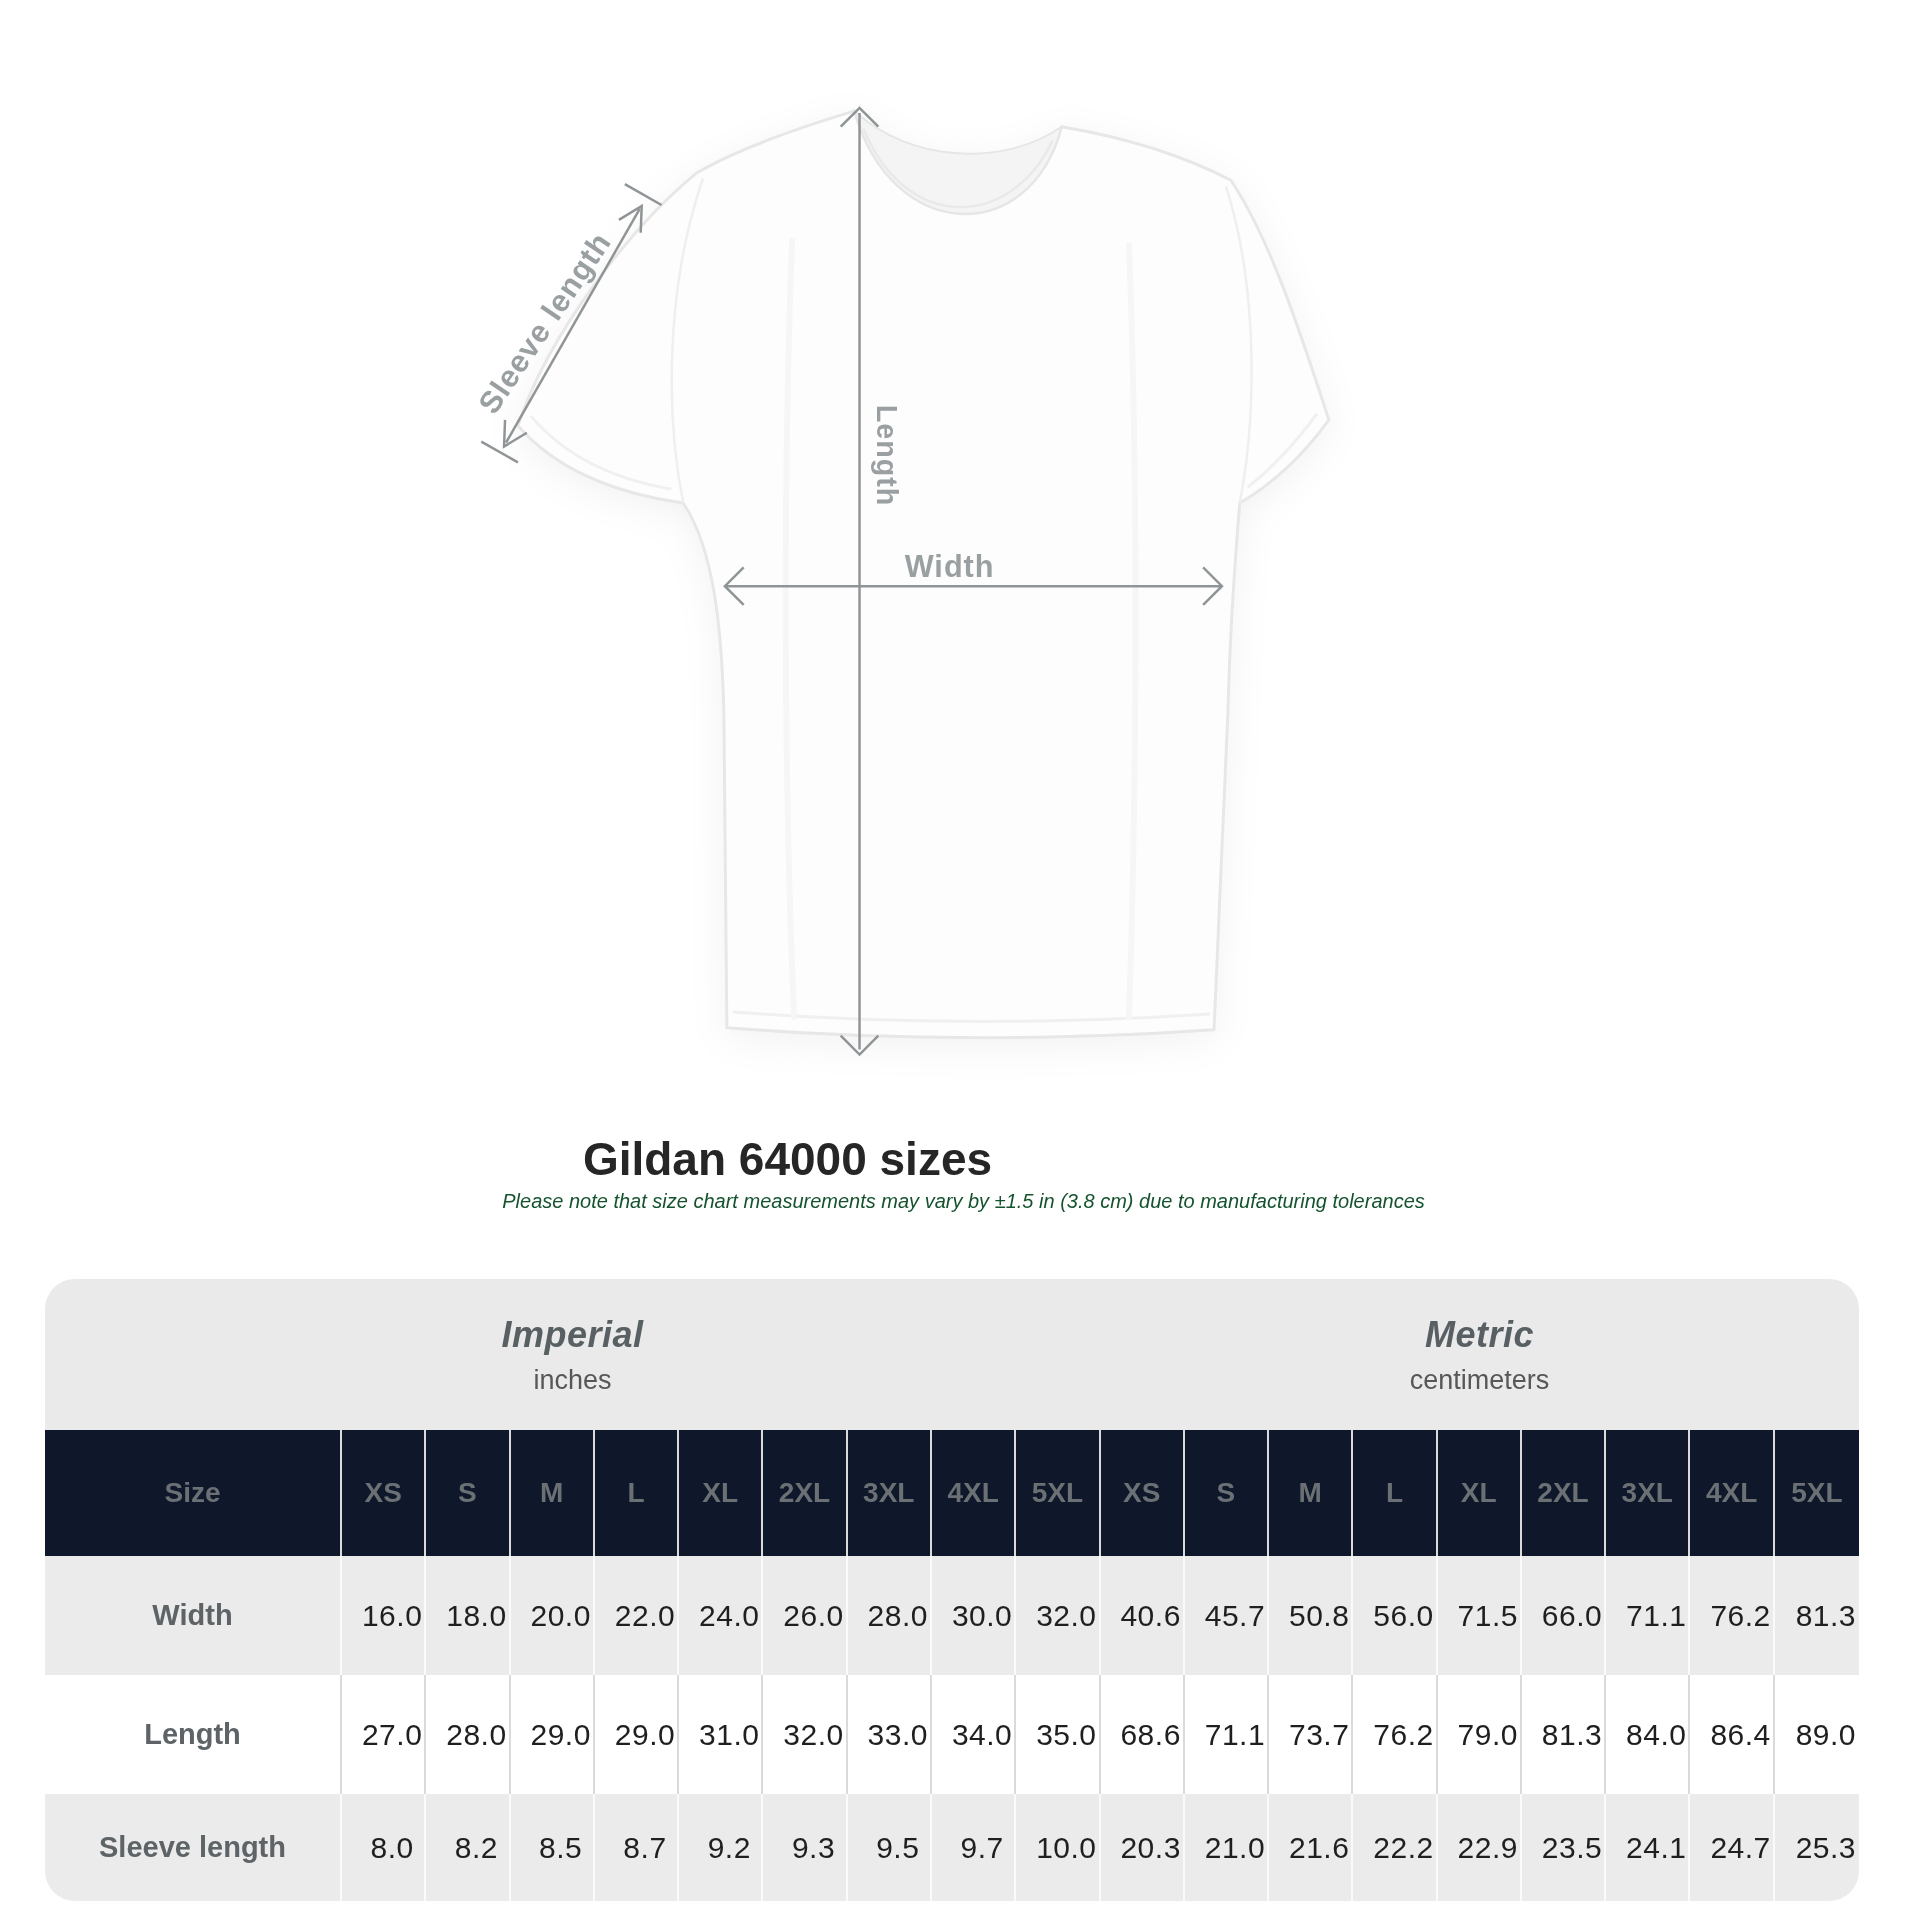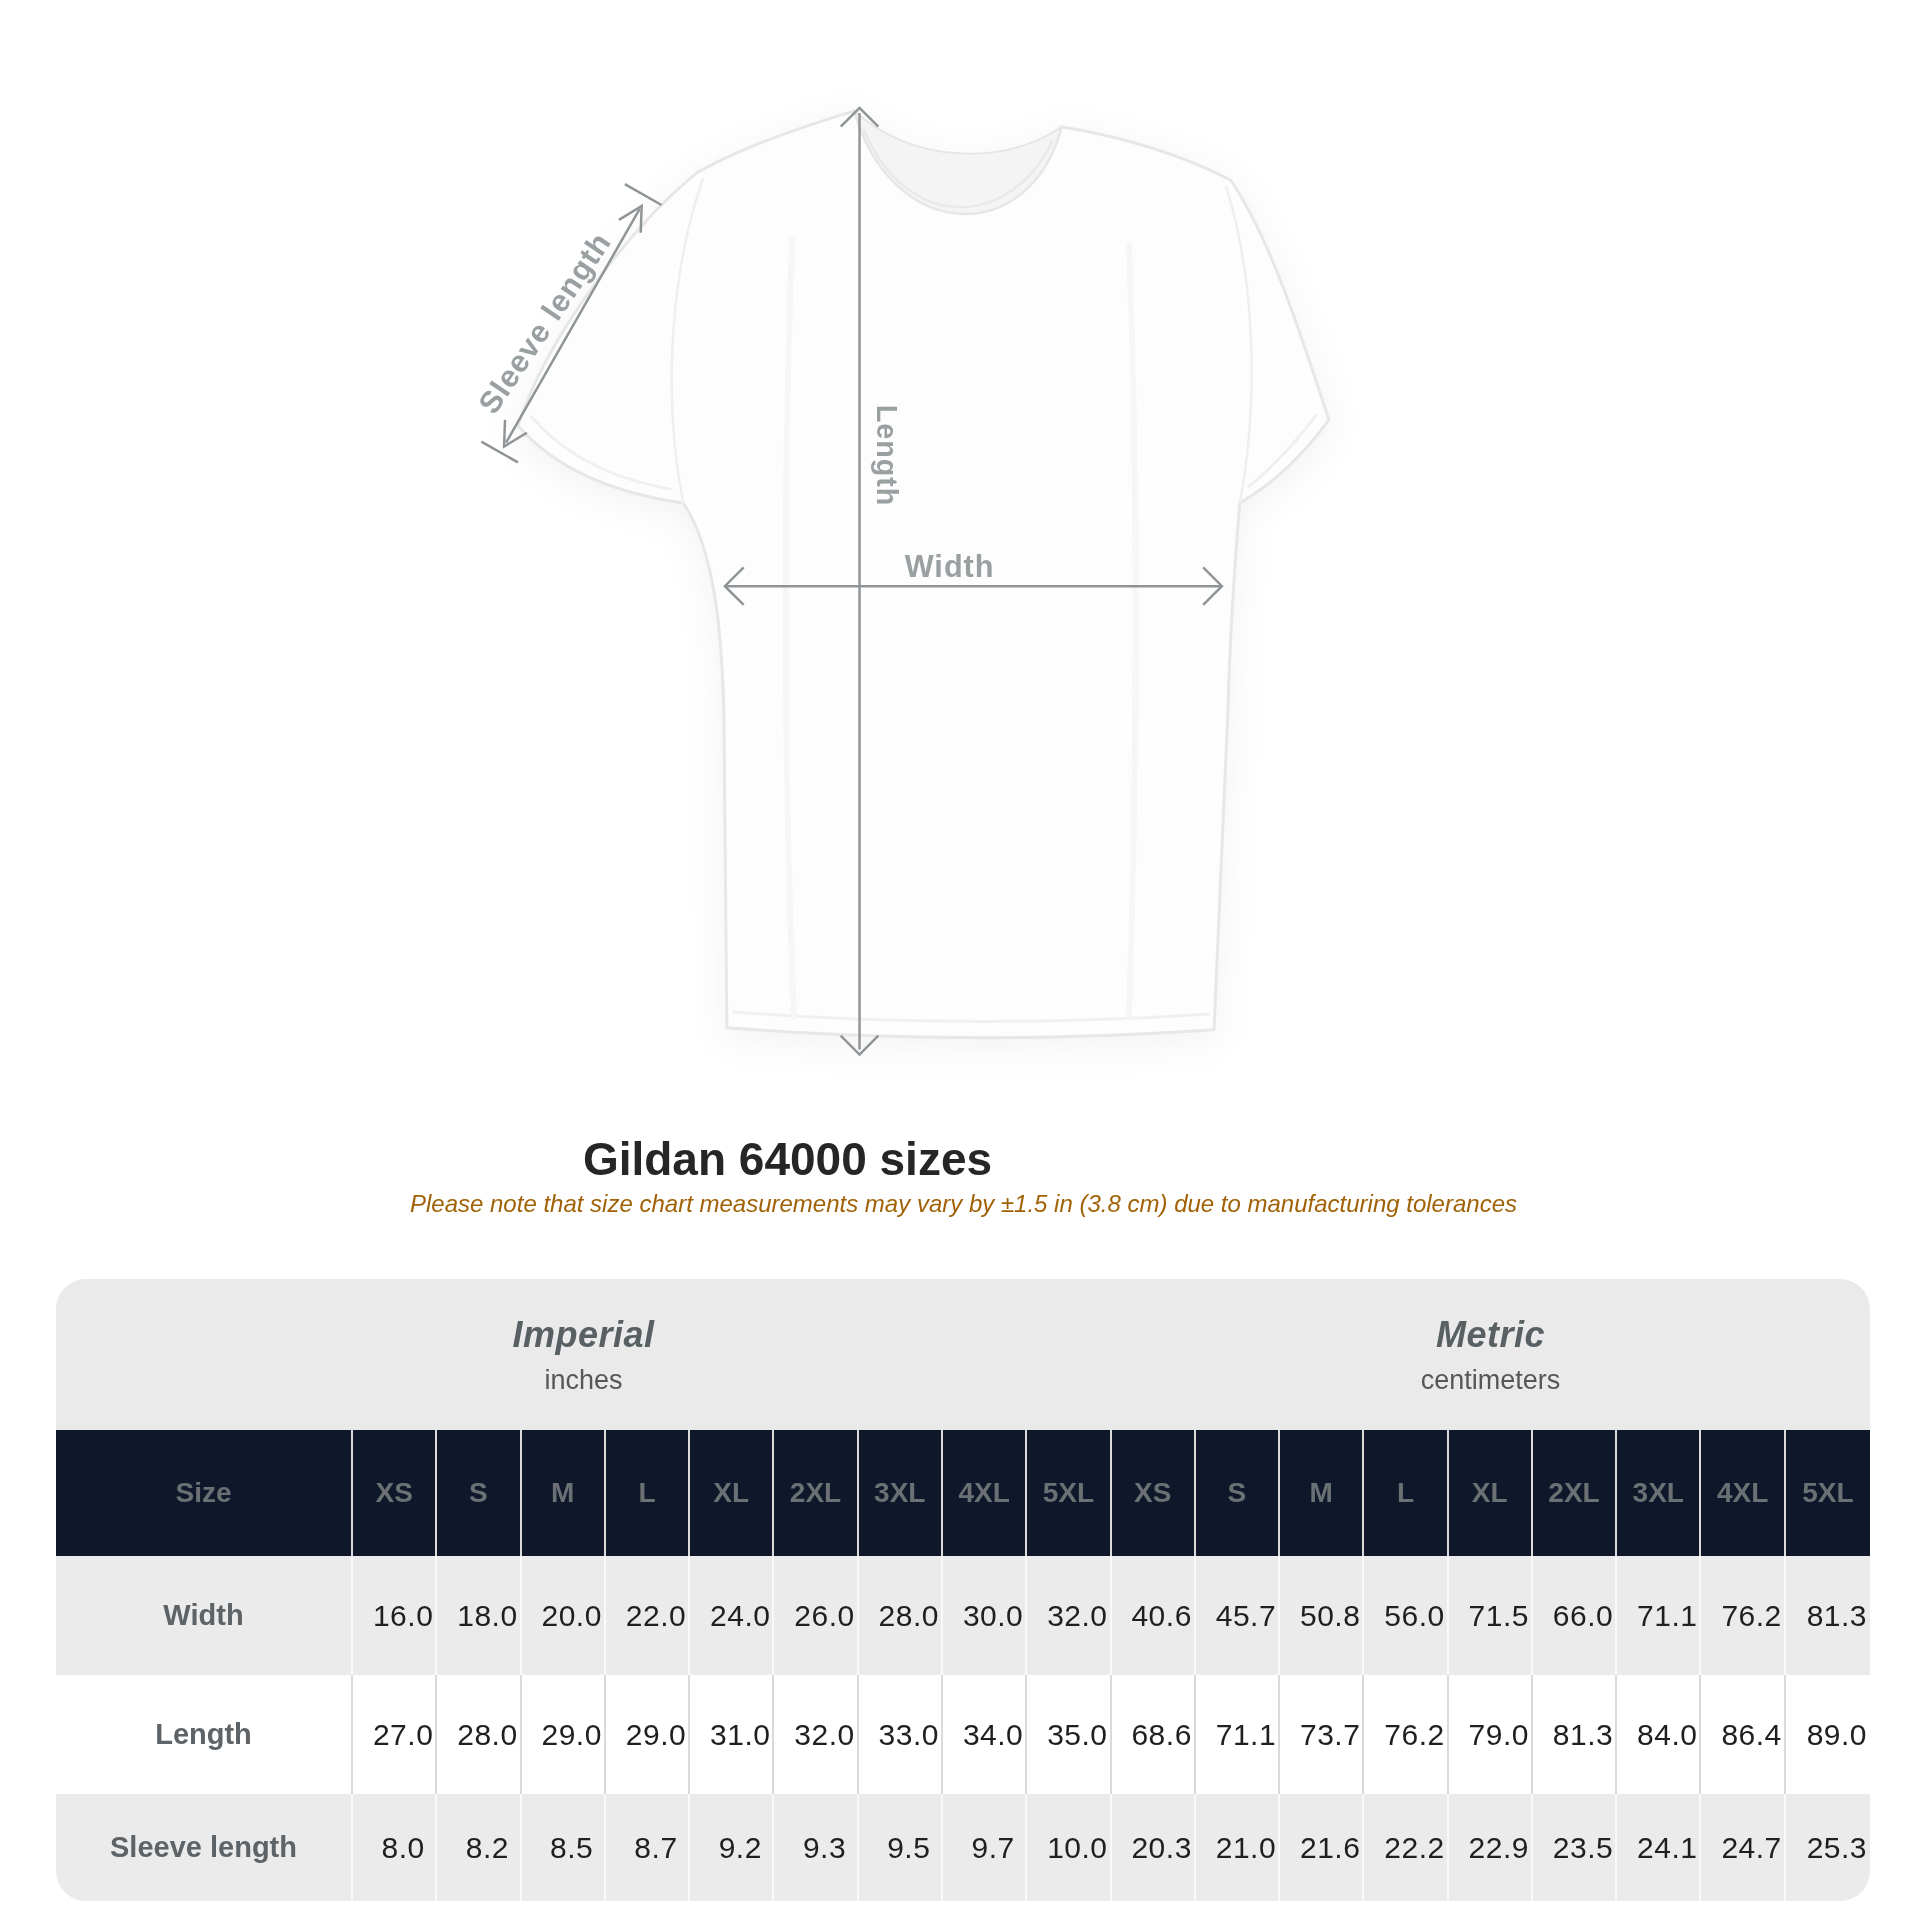--- a/index.html
+++ b/index.html
@@ -9,24 +9,24 @@
 
   
   .diagram{position:absolute;left:0;top:0;width:1927px;height:1109px;}
   .ann{stroke:#8f9496;stroke-width:2.5;fill:none;}
   .ann-label{fill:#9aa0a2;font-weight:bold;letter-spacing:1px;}
 
   
   .title{position:absolute;left:0;top:1132px;width:1575px;text-align:center;
          font-size:46px;font-weight:bold;color:#262626;letter-spacing:0;}
   .subtitle{position:absolute;left:0;top:1190px;width:1927px;text-align:center;
-         font-size:24px;font-style:italic;color:#a16207;}
+         font-size:20px;font-style:italic;color:#14532d;}
 
   
-  .table{position:absolute;left:56px;top:1279px;width:1814px;
+  .table{position:absolute;left:45px;top:1279px;width:1814px;
          border-radius:30px;overflow:hidden;background:#ffffff;}
   .group-row{display:flex;height:151px;background:#eaeaea;}
   .group{display:flex;flex-direction:column;align-items:center;justify-content:center;row-gap:9px;}
   .group.imperial{width:1055px;}
   .group.metric{flex:1;}
   .g-name{font-size:36px;font-weight:bold;font-style:italic;color:#596063;letter-spacing:0.5px;}
   .g-unit{font-size:27px;color:#575757;}
 
   .t-row{display:grid;grid-template-columns:297px repeat(18,1fr);}
   .cell{display:flex;align-items:center;justify-content:center;}

